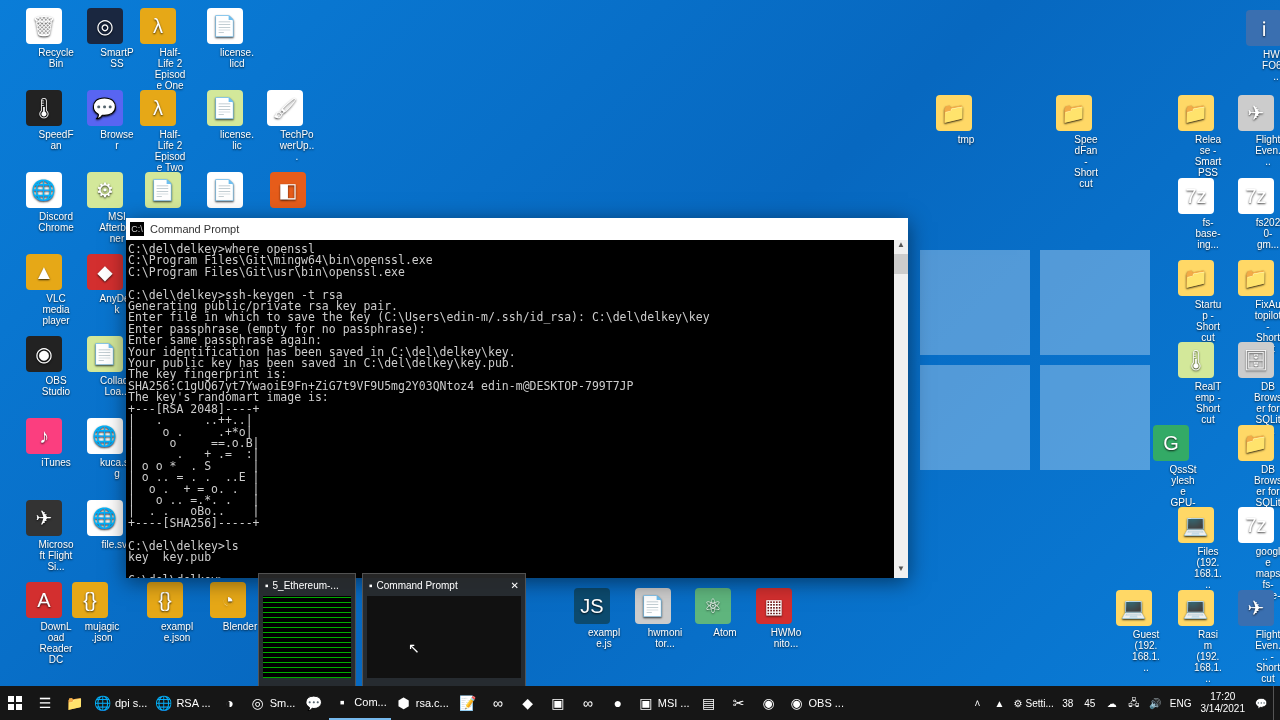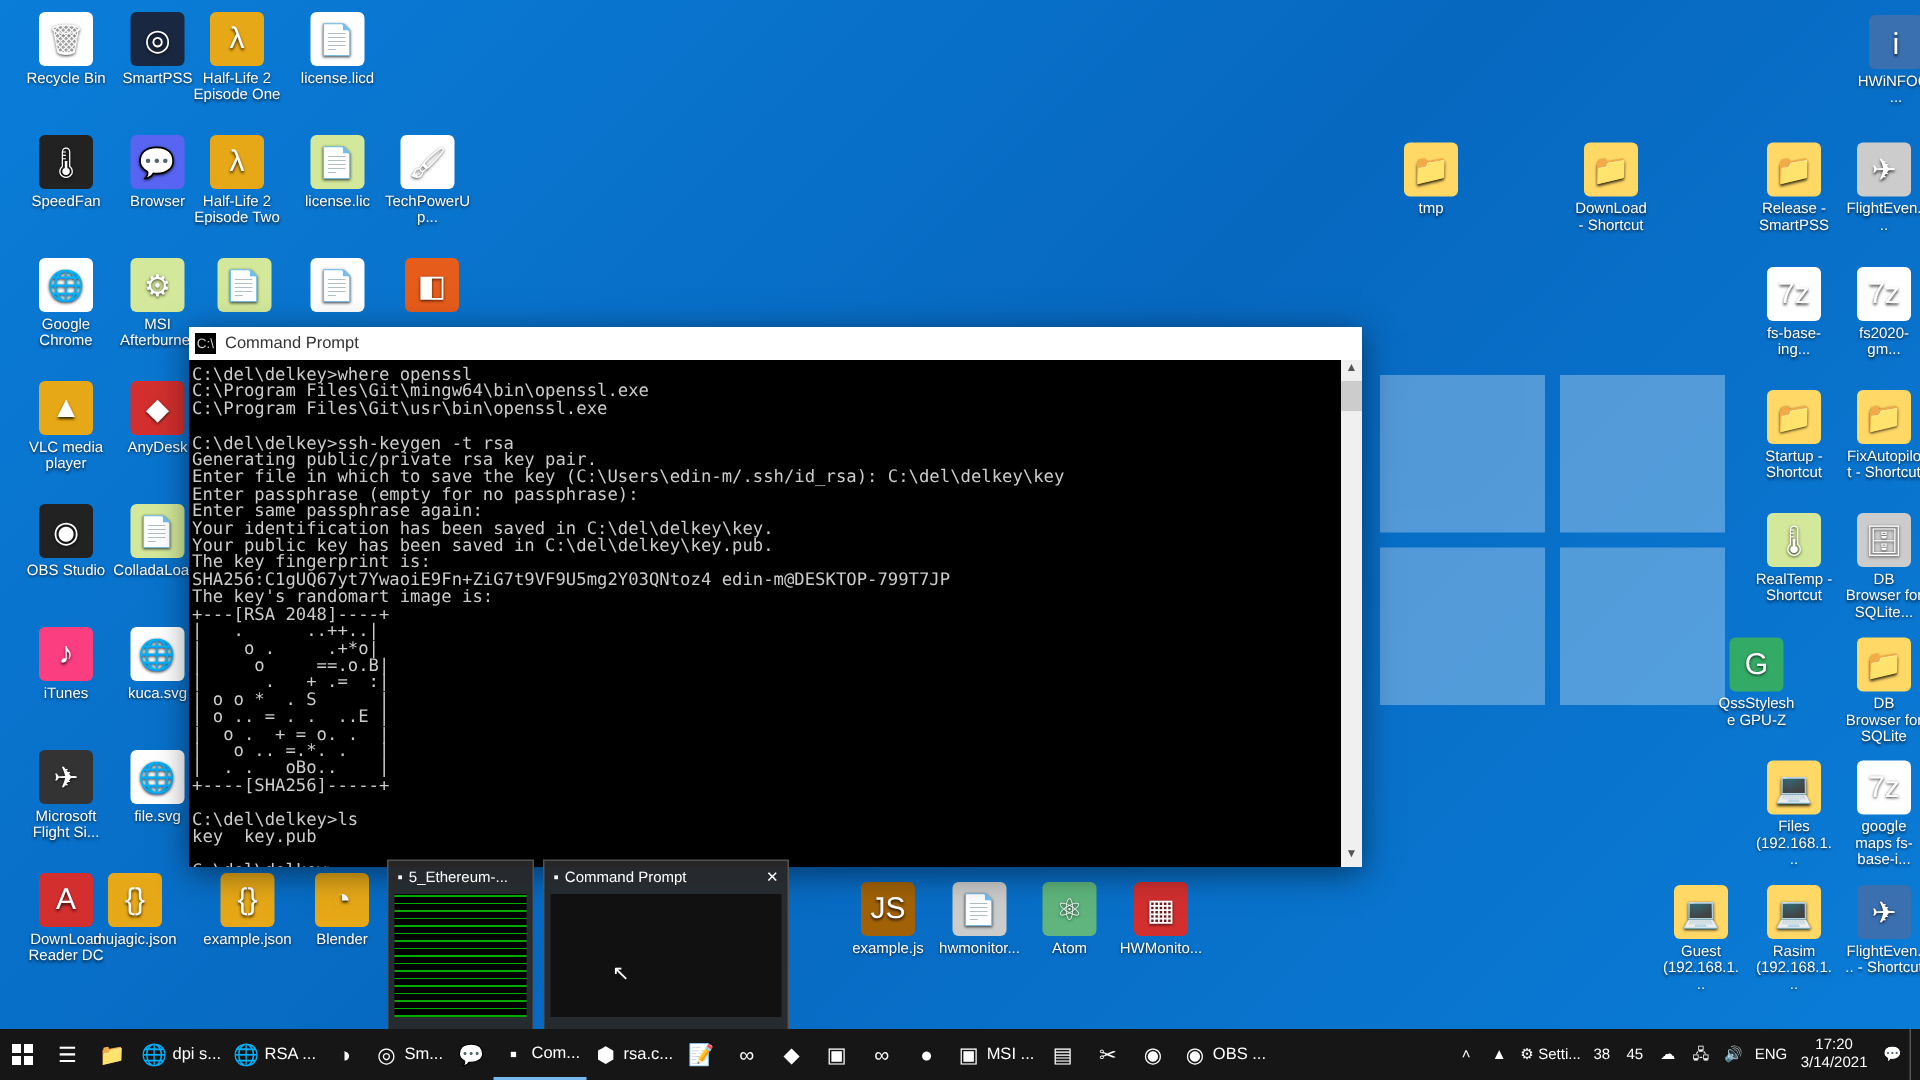--- a/index.html
+++ b/index.html
@@ -6,21 +6,21 @@
 body { width:1280px; height:720px; overflow:hidden; position:relative; background:linear-gradient(135deg,#0a7dd8 0%,#0768c0 50%,#0a7dd8 100%); }
 .win-logo{position:absolute;left:920px;top:250px;width:240px;height:230px;opacity:0.3;}
 .win-logo .q{position:absolute;background:#ffffff;}
 .win-logo .q1{left:0;top:0;width:110px;height:105px;}
 .win-logo .q2{left:120px;top:0;width:110px;height:105px;}
 .win-logo .q3{left:0;top:115px;width:110px;height:105px;}
 .win-logo .q4{left:120px;top:115px;width:110px;height:105px;}
 .desktop{position:absolute;inset:0;}
 .icon{position:absolute;width:60px;text-align:center;color:#fff;font-size:10px;text-shadow:0 1px 2px rgba(0,0,0,0.8);cursor:pointer;}
 .icon .ic{width:36px;height:36px;margin:0 auto 3px;border-radius:4px;display:flex;align-items:center;justify-content:center;font-size:20px;}
-.icon .lbl{line-height:11px;word-wrap:break-word;}
+.icon .lbl{line-height:11px;word-wrap:break-word;margin-left:24px;}
 .cmd-window{position:absolute;left:126px;top:218px;width:782px;height:360px;background:#fff;box-shadow:0 4px 20px rgba(0,0,0,0.5);}
 .cmd-title{height:22px;background:#fff;display:flex;align-items:center;padding:0 4px;font-size:11px;color:#333;}
 .cmd-title .ticon{width:14px;height:14px;background:#000;margin-right:6px;color:#ccc;font-size:9px;display:flex;align-items:center;justify-content:center;}
 .cmd-body{background:#000;color:#ccc;font-family:Consolas,monospace;font-size:11.5px;line-height:11.4px;padding:4px 2px;height:338px;overflow:hidden;position:relative;white-space:pre;}
 .cmd-scroll{position:absolute;right:0;top:22px;bottom:0;width:14px;background:#f0f0f0;}
 .cmd-scroll .th{position:absolute;top:0;left:0;right:0;height:20px;background:#ccc;}
 .cmd-scroll .arr{position:absolute;left:0;right:0;height:14px;background:#f0f0f0;font-size:8px;text-align:center;color:#555;}
 .cmd-scroll .arr.t{top:0;}
 .cmd-scroll .arr.b{bottom:0;}
 .thumbs{position:absolute;left:258px;top:573px;height:114px;display:flex;gap:6px;}
@@ -83,21 +83,21 @@
     <div class="icon" style="left: 195px; top: 90px;">
       <div class="ic" style="background:#d3e89a">📄</div>
       <div class="lbl">license.lic</div>
     </div>
     <div class="icon" style="left: 255px; top: 90px;">
       <div class="ic" style="background:#fff">🖌</div>
       <div class="lbl">TechPowerUp...</div>
     </div>
     <div class="icon" style="left: 14px; top: 172px;">
       <div class="ic" style="background:#fff">🌐</div>
-      <div class="lbl">Google Chrome</div>
+      <div class="lbl">Discord Chrome</div>
     </div>
     <div class="icon" style="left: 75px; top: 172px;">
       <div class="ic" style="background:#d3e89a">⚙</div>
       <div class="lbl">MSI Afterburner</div>
     </div>
     <div class="icon" style="left: 133px; top: 172px;">
       <div class="ic" style="background:#d3e89a">📄</div>
       <div class="lbl"></div>
     </div>
     <div class="icon" style="left: 195px; top: 172px;">
@@ -159,21 +159,21 @@
     <div class="icon" style="left: 1238px; top: 10px; width: 52px;">
       <div class="ic" style="background:#3a6fb0">ℹ</div>
       <div class="lbl">HWiNFO64...</div>
     </div>
     <div class="icon" style="left: 928px; top: 95px; width: 52px;">
       <div class="ic" style="background:#ffd866">📁</div>
       <div class="lbl">tmp</div>
     </div>
     <div class="icon" style="left: 1048px; top: 95px; width: 52px;">
       <div class="ic" style="background:#ffd866">📁</div>
-      <div class="lbl">DownLoad - Shortcut</div>
+      <div class="lbl">SpeedFan - Shortcut</div>
     </div>
     <div class="icon" style="left: 1170px; top: 95px; width: 52px;">
       <div class="ic" style="background:#ffd866">📁</div>
       <div class="lbl">Release - SmartPSS</div>
     </div>
     <div class="icon" style="left: 1230px; top: 95px; width: 52px;">
       <div class="ic" style="background:#ccc">✈</div>
       <div class="lbl">FlightEven...</div>
     </div>
     <div class="icon" style="left: 1170px; top: 178px; width: 52px;">
@@ -222,21 +222,21 @@
     </div>
     <div class="icon" style="left: 1170px; top: 590px; width: 52px;">
       <div class="ic" style="background:#ffd866">💻</div>
       <div class="lbl">Rasim (192.168.1...</div>
     </div>
     <div class="icon" style="left: 1230px; top: 590px; width: 52px;">
       <div class="ic" style="background:#3a6fb0">✈</div>
       <div class="lbl">FlightEven... - Shortcut</div>
     </div>
     <div class="icon" style="left: 562px; top: 588px;">
-      <div class="ic" style="background:#a16207">JS</div>
+      <div class="ic" style="background:#0c4a6e">JS</div>
       <div class="lbl">example.js</div>
     </div>
     <div class="icon" style="left: 623px; top: 588px;">
       <div class="ic" style="background:#ccc">📄</div>
       <div class="lbl">hwmonitor...</div>
     </div>
     <div class="icon" style="left: 683px; top: 588px;">
       <div class="ic" style="background:#5fb57d">⚛</div>
       <div class="lbl">Atom</div>
     </div>

